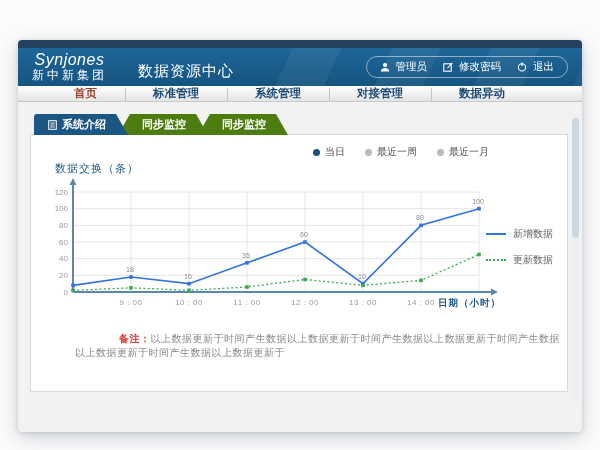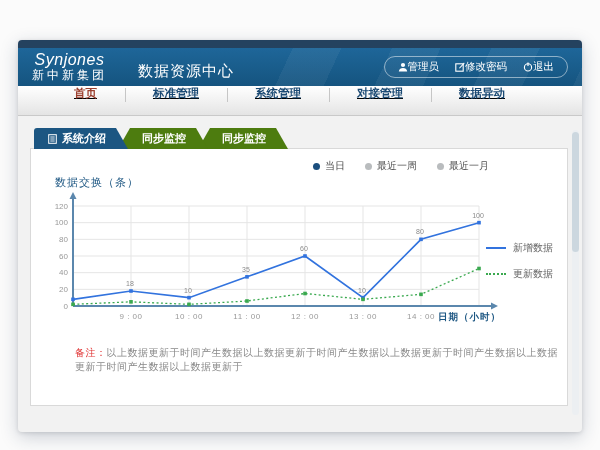--- a/index.html
+++ b/index.html
@@ -19,26 +19,26 @@
   .header::after { content:""; position:absolute; right:0; top:0; bottom:0; width:340px;
     background:repeating-linear-gradient(115deg, transparent 0 46px, rgba(255,255,255,.05) 46px 90px);
     pointer-events:none; }
   .logo { color:#fff; line-height:1.05; margin-right:20px; text-align:center; }
   .logo-en { font-size:16px; font-weight:normal; letter-spacing:.5px; font-style:italic; }
   .logo-cn { font-size:12px; font-weight:normal; letter-spacing:3px; }
   .app-title { color:#fff; font-size:15px; letter-spacing:1px; margin-top:9px;margin-left:11px; }
 
   .user-pill { position:absolute; right:14px; top:8px; height:22px; display:flex; align-items:center;
     gap:16px; padding:0 13px; border:1px solid rgba(255,255,255,.5); border-radius:12px; z-index:2; }
-  .user-item { display:flex; align-items:center; gap:0; color:#fff; font-size:10.5px; cursor:pointer; }
+  .user-item { display:flex; align-items:center; gap:6px; color:#fff; font-size:10.5px; cursor:pointer; }
   .user-item svg { display:block; }
 
   
-  .nav { height:30px; background:linear-gradient(180deg,#ffffff,#e4e4e4);
-    border-bottom:1px solid #c9c9c9; display:flex; align-items:flex-start; padding-left:28px;text-decoration:underline; }
+  .nav { height:16px; background:linear-gradient(180deg,#ffffff,#e4e4e4);
+    border-bottom:1px solid #c9c9c9; display:flex; align-items:flex-start; padding-left:28px; }
   .nav-item { font-size:11.5px; font-weight:bold; color:#1b4a74; padding:0 28px; cursor:pointer;
     position:relative; }
   .nav-item.active { color:#9c3f2e; }
   .nav-item + .nav-item::before { content:""; position:absolute; left:0; top:2px; height:14px;
     width:1px; background:#c6c6c6; }
 
   
   .content { position:relative; padding:12px 14px 0 12px; height:315px; }
 
   .tabs { display:flex; margin-left:4px; position:relative; z-index:2; }
@@ -79,21 +79,21 @@
   
   .series-legend { position:absolute; right:14px; top:92px; }
   .series-item { display:flex; align-items:center; gap:7px; font-size:10px; color:#666;
     margin-bottom:12px; cursor:pointer; white-space:nowrap; }
   .swatch { width:20px; height:0; }
   .swatch.solid { border-top:2px solid #3273de; }
   .swatch.dotted { border-top:2px dotted #3aa94f; }
 
   
   .note { margin:16px 0 0 44px; font-size:10px; color:#8a8a8a; letter-spacing:.5px; }
-  .note-label { color:#e03333; font-weight:normal; }
+  .note-label { color:#e03333; font-weight:bold;margin-left:44px; }
 
   
   .scrollbar { position:absolute; right:3px; top:14px; bottom:16px; width:7px;
     background:#eceff2; border-radius:4px; }
   .scroll-thumb { position:absolute; top:2px; left:0; width:7px; height:42%;
     background:#ccd7df; border-radius:4px; cursor:pointer; }
 </style>
 </head>
 <body>
 

